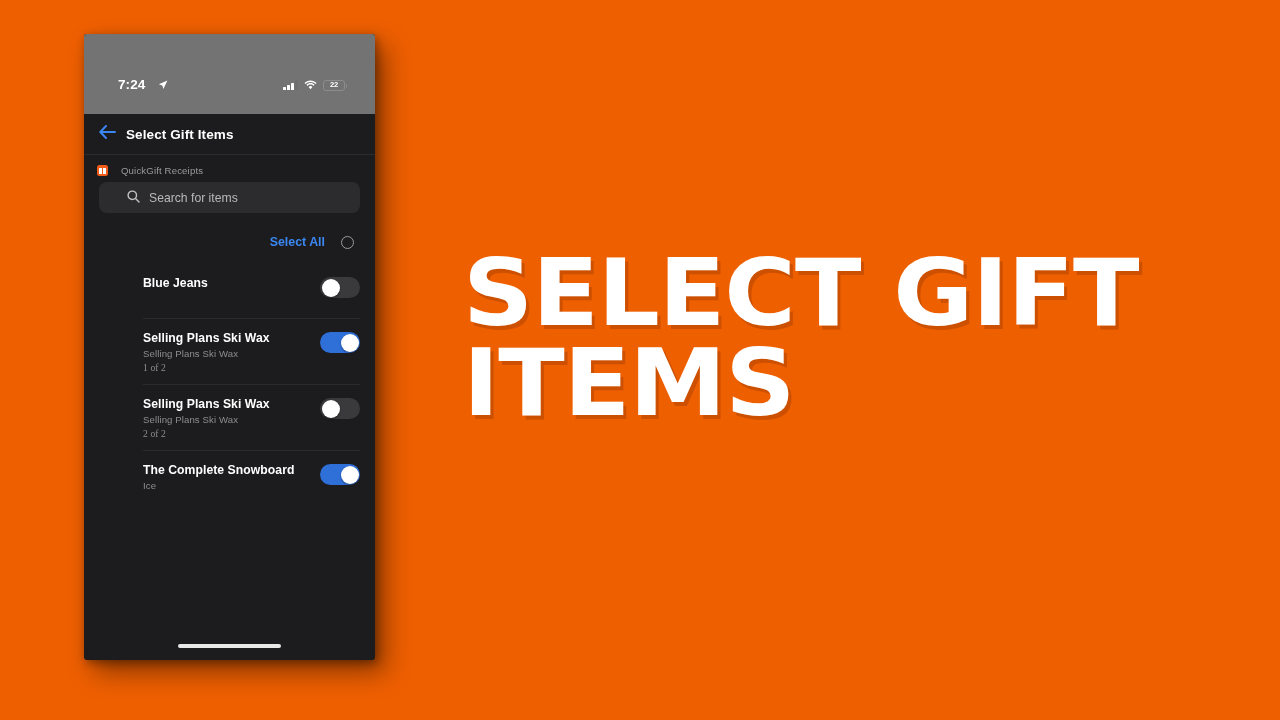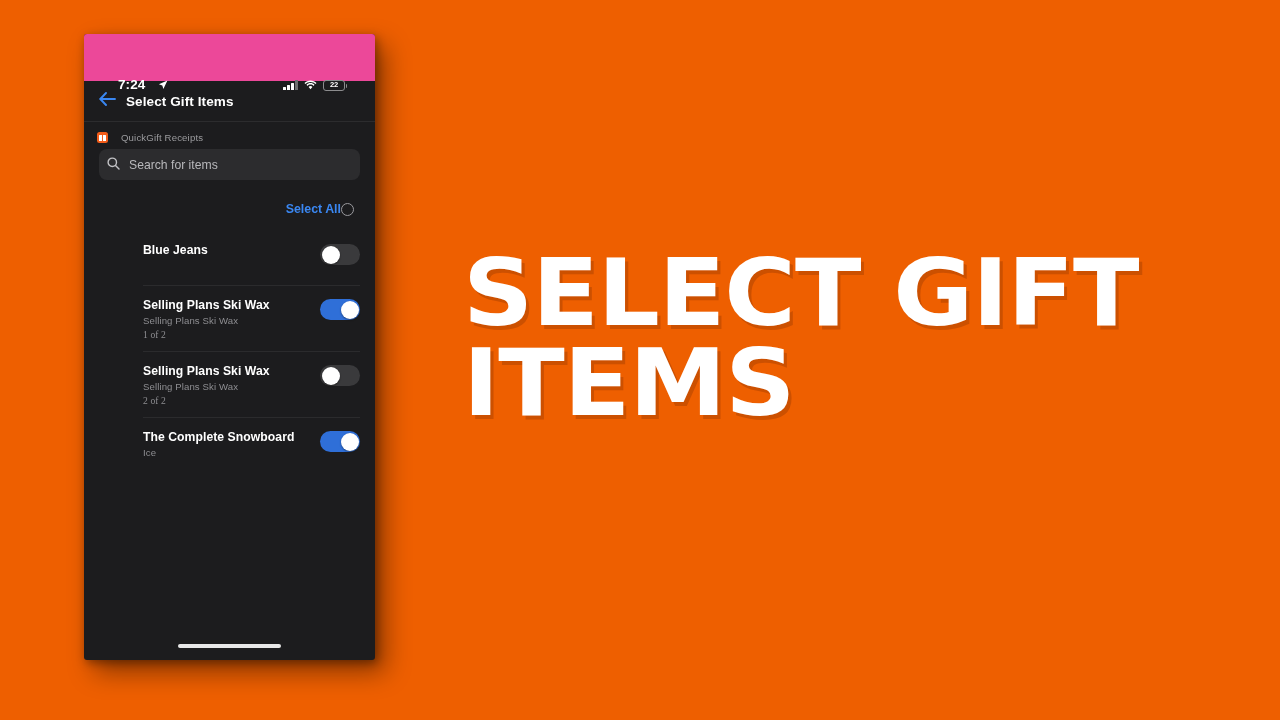--- a/index.html
+++ b/index.html
@@ -19,22 +19,22 @@
     width:291px; height:626px;
     background:#1c1c1e;
     border-radius:3px;
     box-shadow: 10px 12px 26px rgba(0,0,0,.42), 2px 3px 10px rgba(0,0,0,.35);
     overflow:hidden;
     display:flex; flex-direction:column;
   }
 
   
   #status-bar {
-    height:47px;
-    background:#ec4899;
+    height:80px;
+    background:#737373;
     position:relative;
     flex:0 0 auto;
   }
   #status-time {
     position:absolute; left:34px; top:50px;
     transform:translateY(-50%);
     color:#fff; font-size:13.5px; font-weight:600;
     letter-spacing:.1px;
   }
   #loc-arrow {
@@ -100,30 +100,30 @@
   }
   #app-label-text {
     color:#9b9b9e; font-size:9.6px; letter-spacing:.15px;
   }
 
   
   #search-wrap { padding:0 15px; flex:0 0 auto; }
   #search-box {
     height:31px; background:#2c2c2e; border-radius:8px;
     display:flex; align-items:center; gap:9px;
-    padding:0 8px;
+    padding:0 28px;
   }
   #search-placeholder {
     color:#b9b9bc; font-size:12.2px;
   }
 
   
   #select-all-row {
     display:flex; align-items:center; justify-content:flex-end;
-    gap:0; padding:22px 21px 20px 9px;
+    gap:16px; padding:22px 21px 20px 9px;
     flex:0 0 auto;
   }
   #select-all-label {
     color:#3a87f2; font-size:12.4px; font-weight:600;
   }
   #select-all-circle {
     width:13px; height:13px; border-radius:50%;
     border:1.4px solid #9a9a9e; flex:0 0 auto;
   }
 

